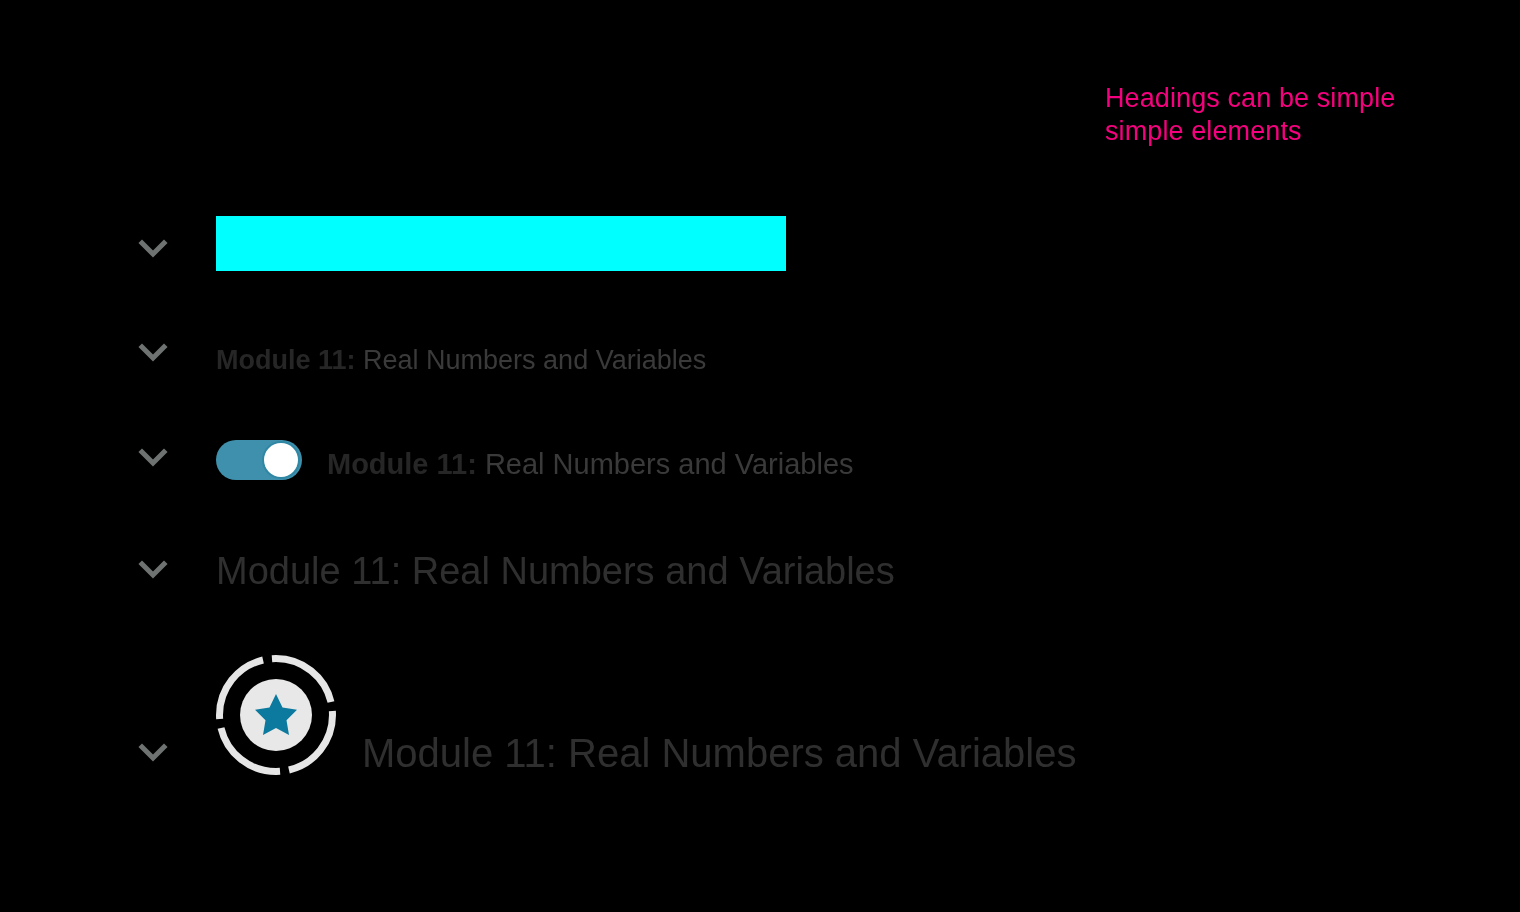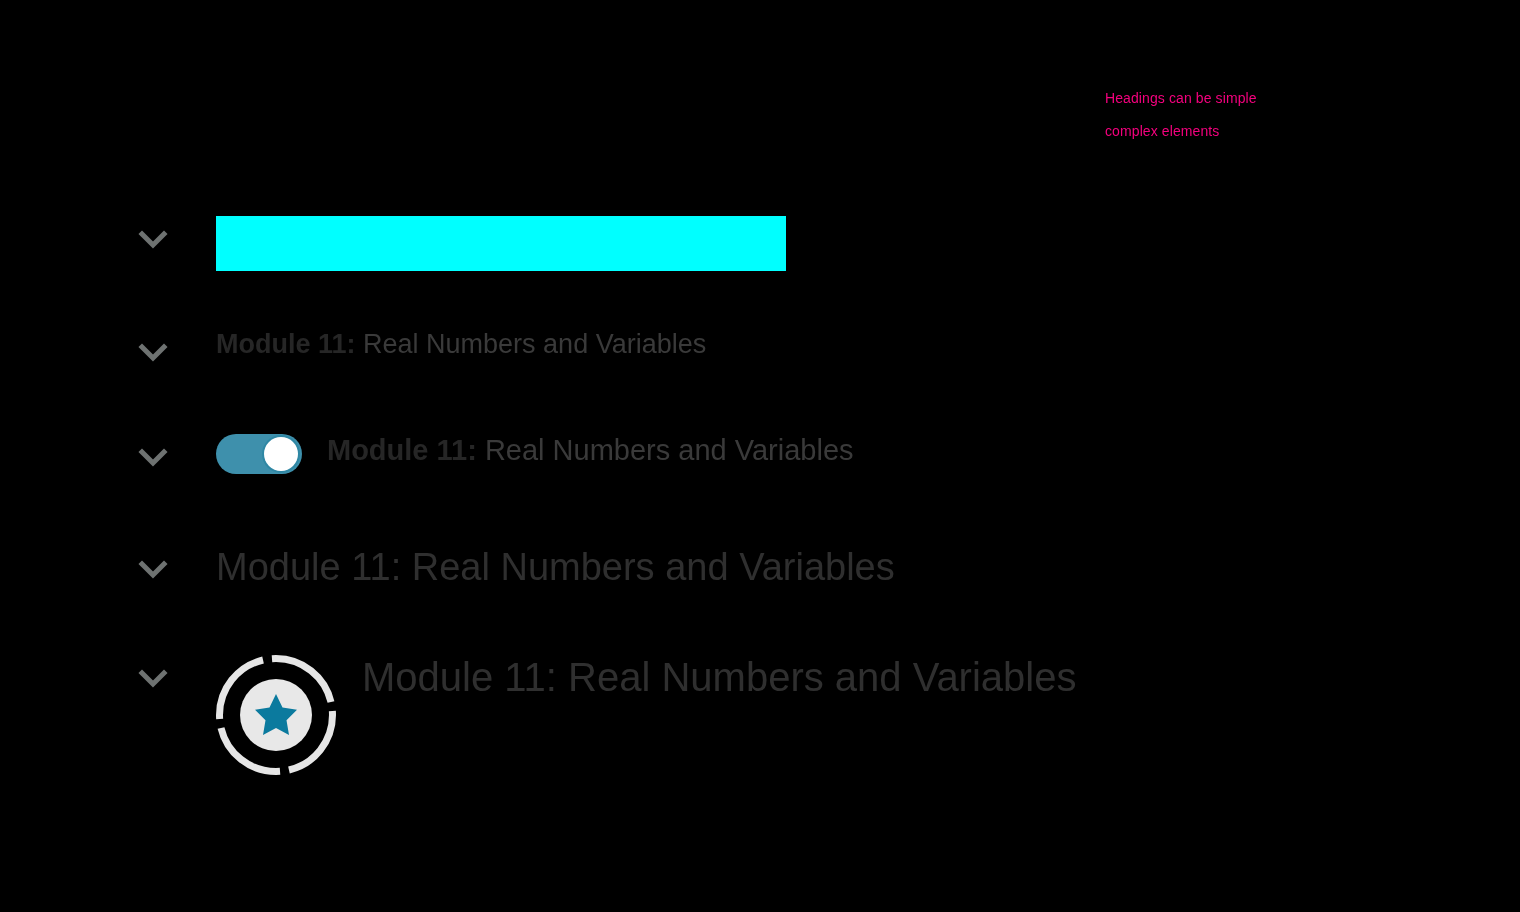--- a/index.html
+++ b/index.html
@@ -16,39 +16,39 @@
     -webkit-font-smoothing: antialiased;
   }
 
   
   .annotation {
     position: absolute;
     left: 1105px;
     top: 82px;
     width: 300px;
     color: #f5007e;
-    font-size: 14px;
+    font-size: 27px;
     line-height: 33px;
     font-weight: 400;
     letter-spacing: 0.1px;
   }
   .annotation .ann-line { display: block; }
 
   
   .rows {
     position: absolute;
     left: 0;
     top: 0;
     width: 1520px;
     height: 912px;
   }
   .row {
     position: absolute;
     display: flex;
-    align-items: flex-start;
+    align-items: flex-end;
   }
 
   
   .chevron {
     width: 46px;
     height: 46px;
     flex: 0 0 46px;
     display: block;
   }
   .chevron svg { display: block; }
@@ -133,21 +133,21 @@
     font-weight: 400;
     color: #2f2f2f;
     white-space: nowrap;
   }
 </style>
 </head>
 <body>
 
 <div class="annotation">
   <span class="ann-line">Headings can be simple</span>
-  <span class="ann-line">complex elements</span>
+  <span class="ann-line">simple elements</span>
 </div>
 
 <div class="rows">
 
   <div class="row row-1">
     <span class="chevron">
       <svg width="46" height="46" viewBox="0 0 46 46">
         <polyline points="12,18 23,29 34,18" fill="none" stroke="#6e7271" stroke-width="5" stroke-linecap="square" stroke-linejoin="miter"></polyline>
       </svg>
     </span>

